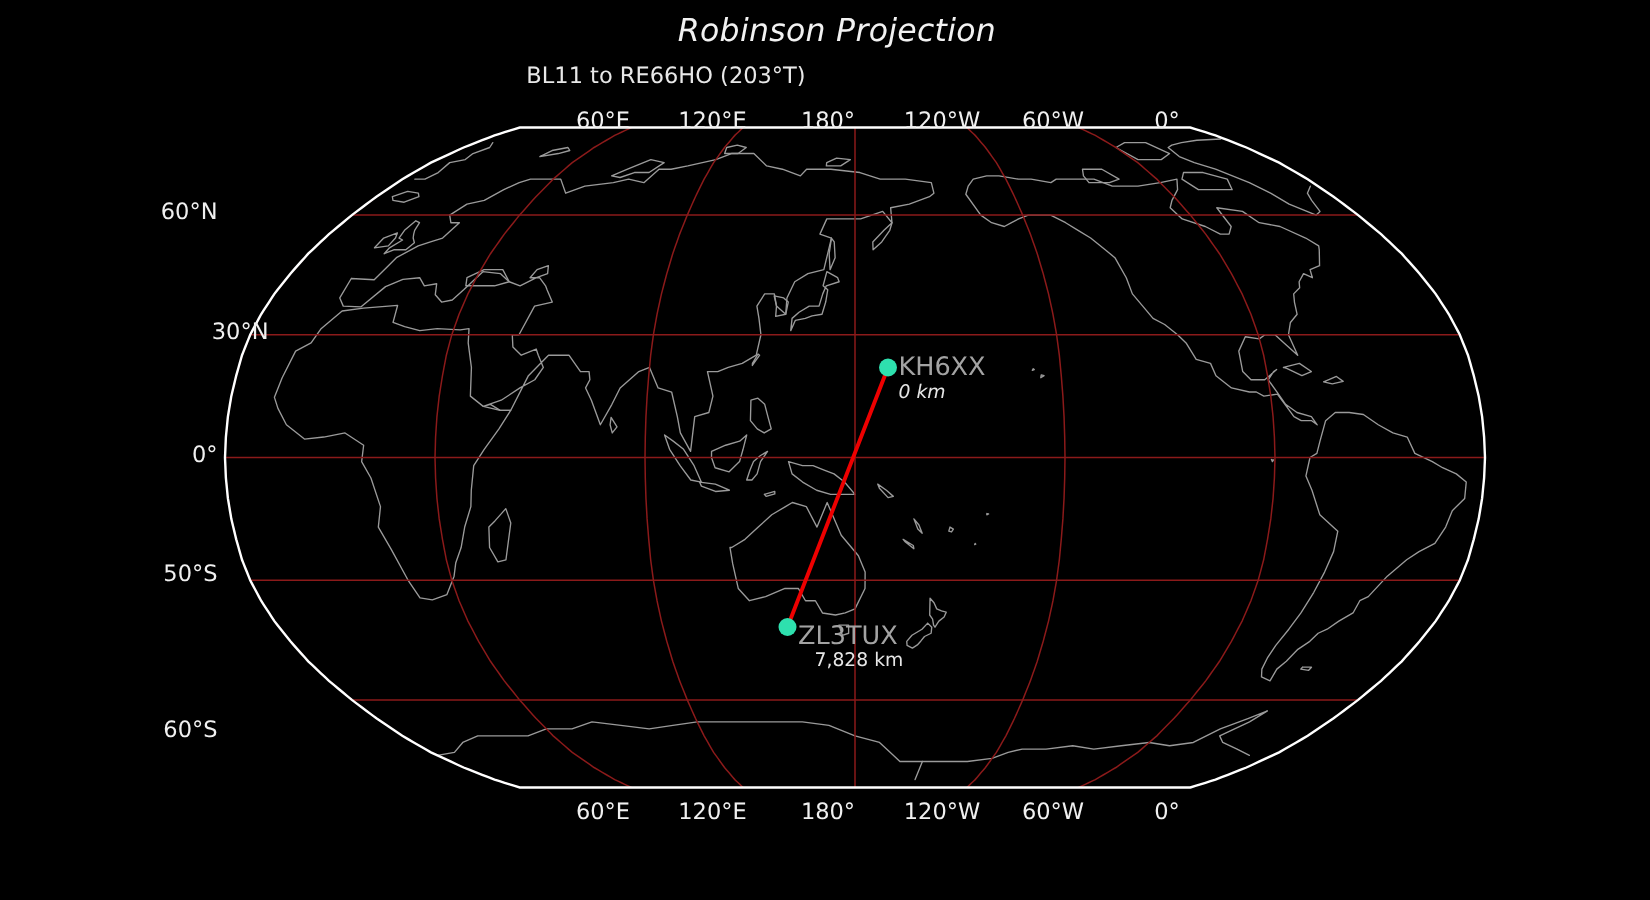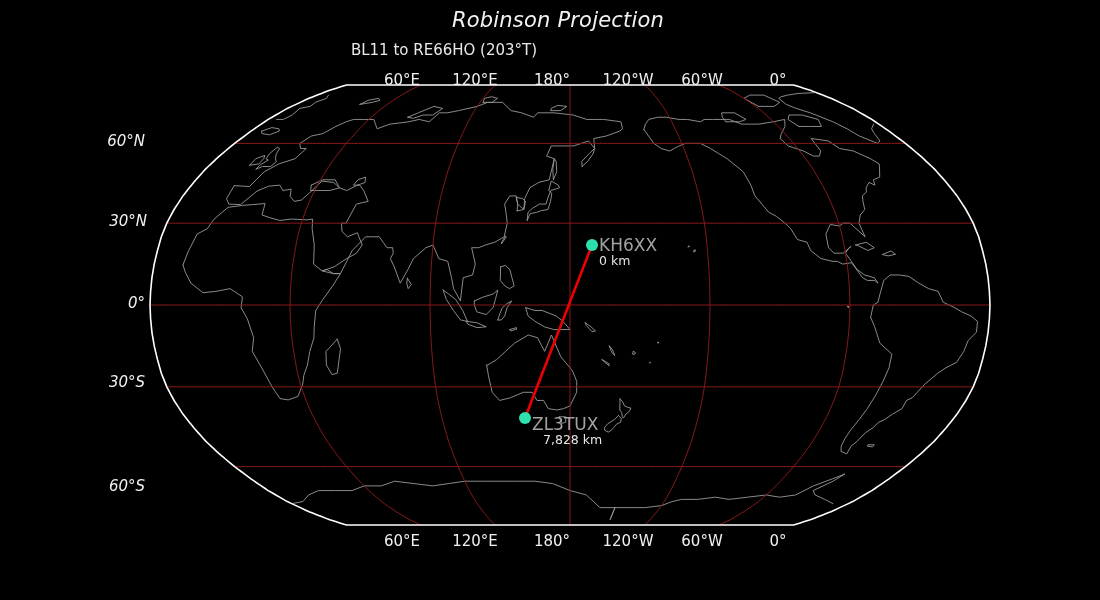--- a/index.html
+++ b/index.html
@@ -5,21 +5,21 @@
   html,body{margin:0;padding:0;background:#000;}
   body{width:1100px;height:600px;overflow:hidden;
        font-family:"DejaVu Sans","Liberation Sans",sans-serif;}
   #stage{position:relative;width:1100px;height:600px;background:#000;}
   #title{position:absolute;left:8px;top:8px;width:1100px;text-align:center;
          color:#f2f2f2;font-size:21px;letter-spacing:.2px;font-style:italic;}
   #subtitle{position:absolute;left:0;top:41px;width:888px;text-align:center;
             color:#e8e8e8;font-size:15px;}
   .lonlab,.latlab{position:absolute;color:#f0f0f0;font-size:15px;white-space:nowrap;}
   .lonlab{transform:translateX(-50%);}
-  .latlab{transform:translateY(-50%);text-align:left;font-style:italic;}
+  .latlab{transform:translateY(-50%);text-align:left;}
   #mapsvg{position:absolute;left:0;top:0;}
   .mk-label{position:absolute;color:#a3a3a3;font-size:17px;white-space:nowrap;line-height:14px;}
   .mk-dist{position:absolute;color:#e6e6e6;font-size:12.5px;white-space:nowrap;}
 </style>
 </head>
 <body>
 
 <div id="stage">
 
   <div id="title">Robinson Projection</div>
@@ -111,35 +111,35 @@
     </g>
 
     <g id="markerlayer">
         <circle cx="592" cy="245" r="6" fill="#2ee0ae"></circle>
         <circle cx="525" cy="418" r="6" fill="#2ee0ae"></circle>
       </g>
   </svg>
 
   <div id="labels">
       <div class="mk-label" style="left: 599px; top: 238px;">KH6XX</div>
-      <div class="mk-dist" style="left: 599px; top: 253px;">0 km</div>
+      <div class="mk-dist" style="left: 599px; top: 253px; font-style: italic;">0 km</div>
       <div class="mk-label" style="left: 532px; top: 417px;">ZL3TUX</div>
       <div class="mk-dist" style="left: 532px; top: 432px; margin-left: 11px;">7,828 km</div>
       <div class="lonlab" style="left: 402px; top: 71px;">60°E</div>
       <div class="lonlab" style="left: 402px; top: 532px;">60°E</div>
       <div class="lonlab" style="left: 475px; top: 71px;">120°E</div>
       <div class="lonlab" style="left: 475px; top: 532px;">120°E</div>
       <div class="lonlab" style="left: 552px; top: 71px;">180°</div>
       <div class="lonlab" style="left: 552px; top: 532px;">180°</div>
       <div class="lonlab" style="left: 628px; top: 71px;">120°W</div>
       <div class="lonlab" style="left: 628px; top: 532px;">120°W</div>
       <div class="lonlab" style="left: 702px; top: 71px;">60°W</div>
       <div class="lonlab" style="left: 702px; top: 532px;">60°W</div>
       <div class="lonlab" style="left: 778px; top: 71px;">0°</div>
       <div class="lonlab" style="left: 778px; top: 532px;">0°</div>
       <div class="latlab" style="top: 141px; right: 955px;">60°N</div>
-      <div class="latlab" style="top: 221px; right: 953px;">30°N</div>
+      <div class="latlab" style="top: 221px; right: 921px;">30°N</div>
       <div class="latlab" style="top: 303px; right: 955px;">0°</div>
-      <div class="latlab" style="top: 382px; right: 955px;">30°S</div>
+      <div class="latlab" style="top: 382px; right: 955px;">50°S</div>
       <div class="latlab" style="top: 486px; right: 955px;">60°S</div>
     </div>
 
 </div>
 
 </body></html>

